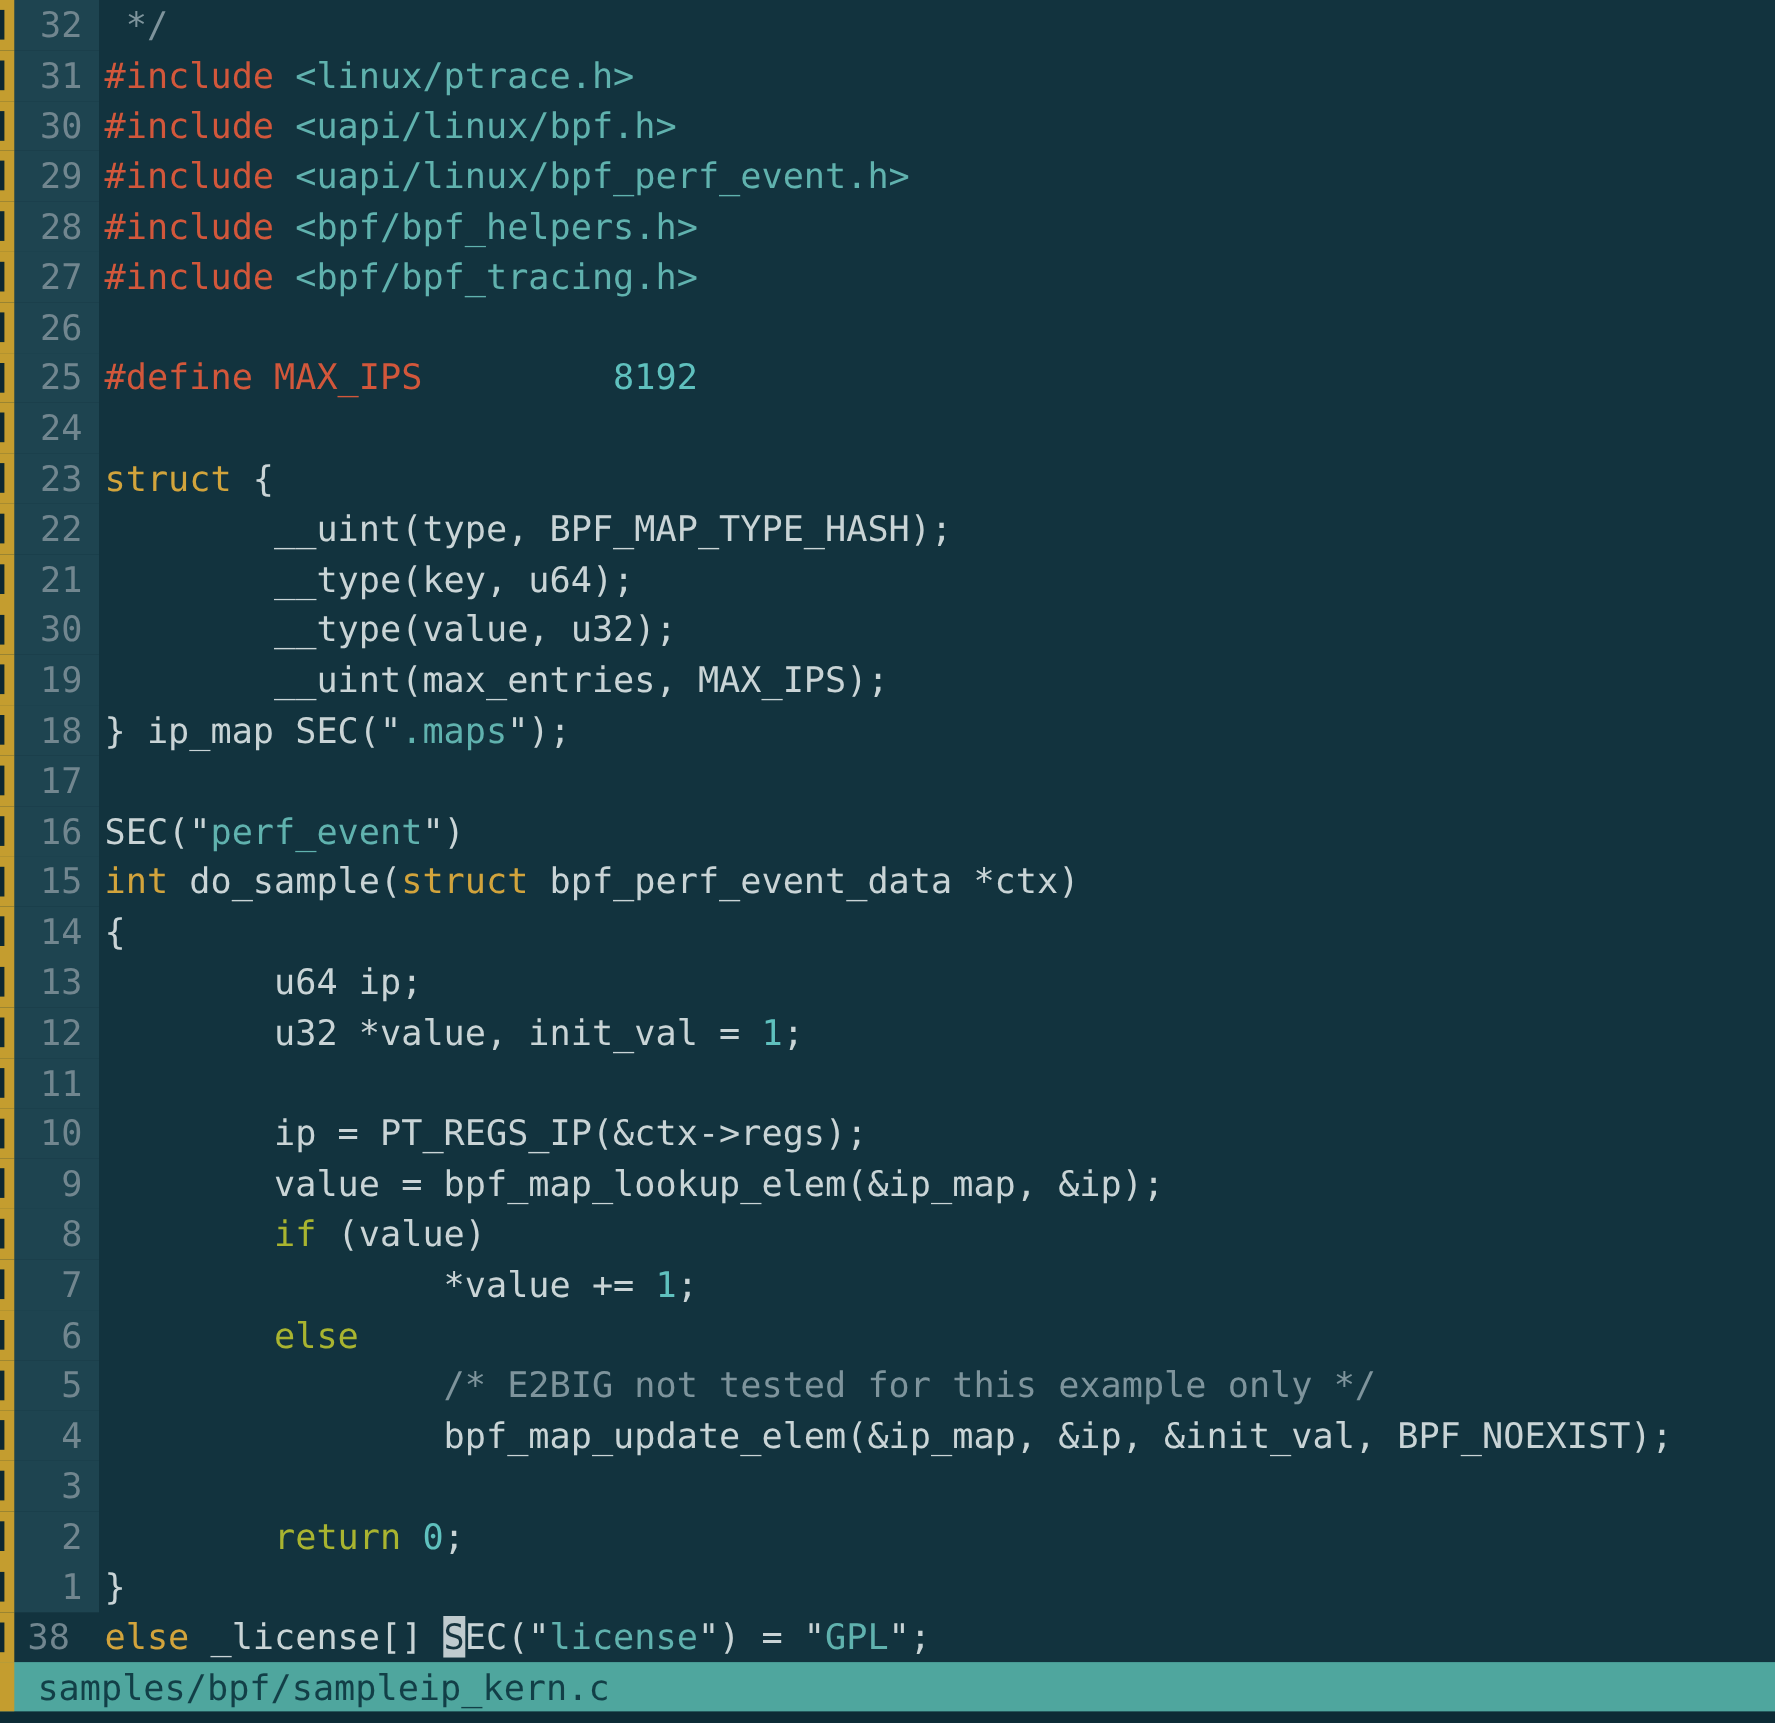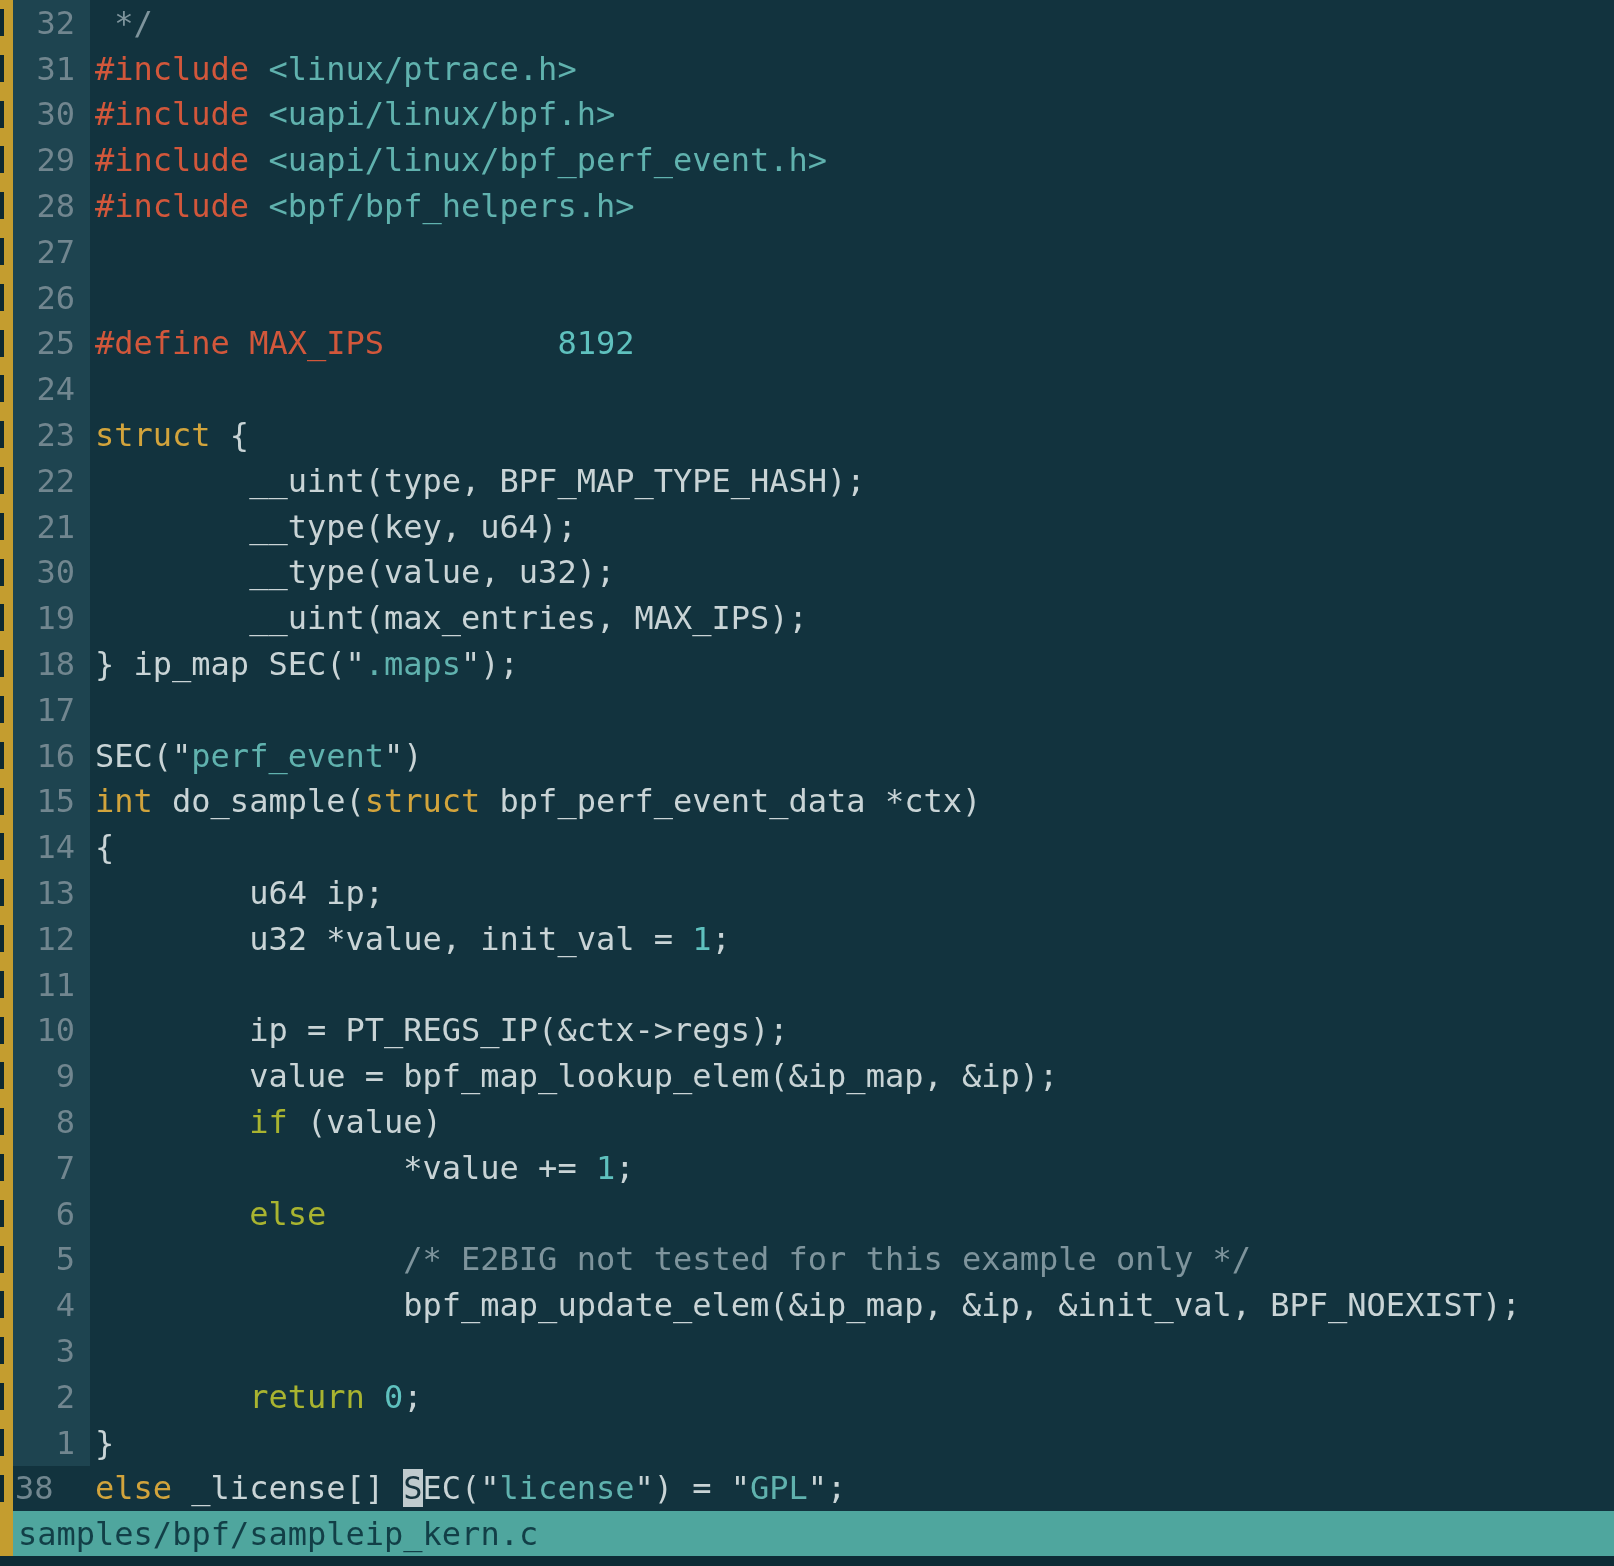--- a/index.html
+++ b/index.html
@@ -32,21 +32,21 @@
     width:77px;align-self:stretch;flex:none;
     background:var(--numcol-bg,#1E4450);
     color:var(--num-fg,#71868F);
     font-size:32px;
     display:flex;align-items:center;justify-content:flex-end;
     padding-right:15px;box-sizing:border-box;
   }
   .row.current .numcell{
     background:var(--bg,#12333E);
     justify-content:flex-start;
-    padding-left:2px;padding-right:0;
+    padding-left:12px;padding-right:0;
   }
   .code{
     flex:1;
     font-size:32px;
     color:var(--fg,#C9D4D6);
     padding-left:5px;
     overflow:hidden;
   }
   .seg-fg{color:var(--fg,#C9D4D6);}
   .seg-preproc{color:var(--preproc,#D2573B);}
@@ -66,20 +66,21 @@
   }
   #statusbar .sign-cap{
     width:13px;align-self:stretch;flex:none;
     background:var(--gutter-yellow,#C49D2F);
   }
   #statusbar .fname{
     color:var(--status-fg,#123F47);
     font-size:32px;
     padding-left:5px;
     white-space:pre;
+    margin-left:16px;
   }
   #bottomstrip{
     position:absolute;left:0;right:0;top:1556px;height:10px;
     background:var(--bottom,#0D2B35);
   }
 </style>
 </head>
 <body>
 
 <div id="screen">
@@ -105,20 +106,21 @@
     <div class="code"><span class="seg-preproc">#include</span><span class="seg-fg"> </span><span class="seg-string">&lt;uapi/linux/bpf_perf_event.h&gt;</span></div>
   </div>
       <div class="row">
     <div class="sign"></div>
     <div class="numcell">28</div>
     <div class="code"><span class="seg-preproc">#include</span><span class="seg-fg"> </span><span class="seg-string">&lt;bpf/bpf_helpers.h&gt;</span></div>
   </div>
       <div class="row">
     <div class="sign"></div>
     <div class="numcell">27</div>
+    <div class="code"><span class="seg-preproc">#include</span><span class="seg-fg"> </span><span class="seg-string">&lt;bpf/bpf_tracing.h&gt;</span></div>
   </div>
       <div class="row">
     <div class="sign"></div>
     <div class="numcell">26</div>
     <div class="code"></div>
   </div>
       <div class="row">
     <div class="sign"></div>
     <div class="numcell">25</div>
     <div class="code"><span class="seg-preproc">#define MAX_IPS</span><span class="seg-fg">         </span><span class="seg-number">8192</span></div>

